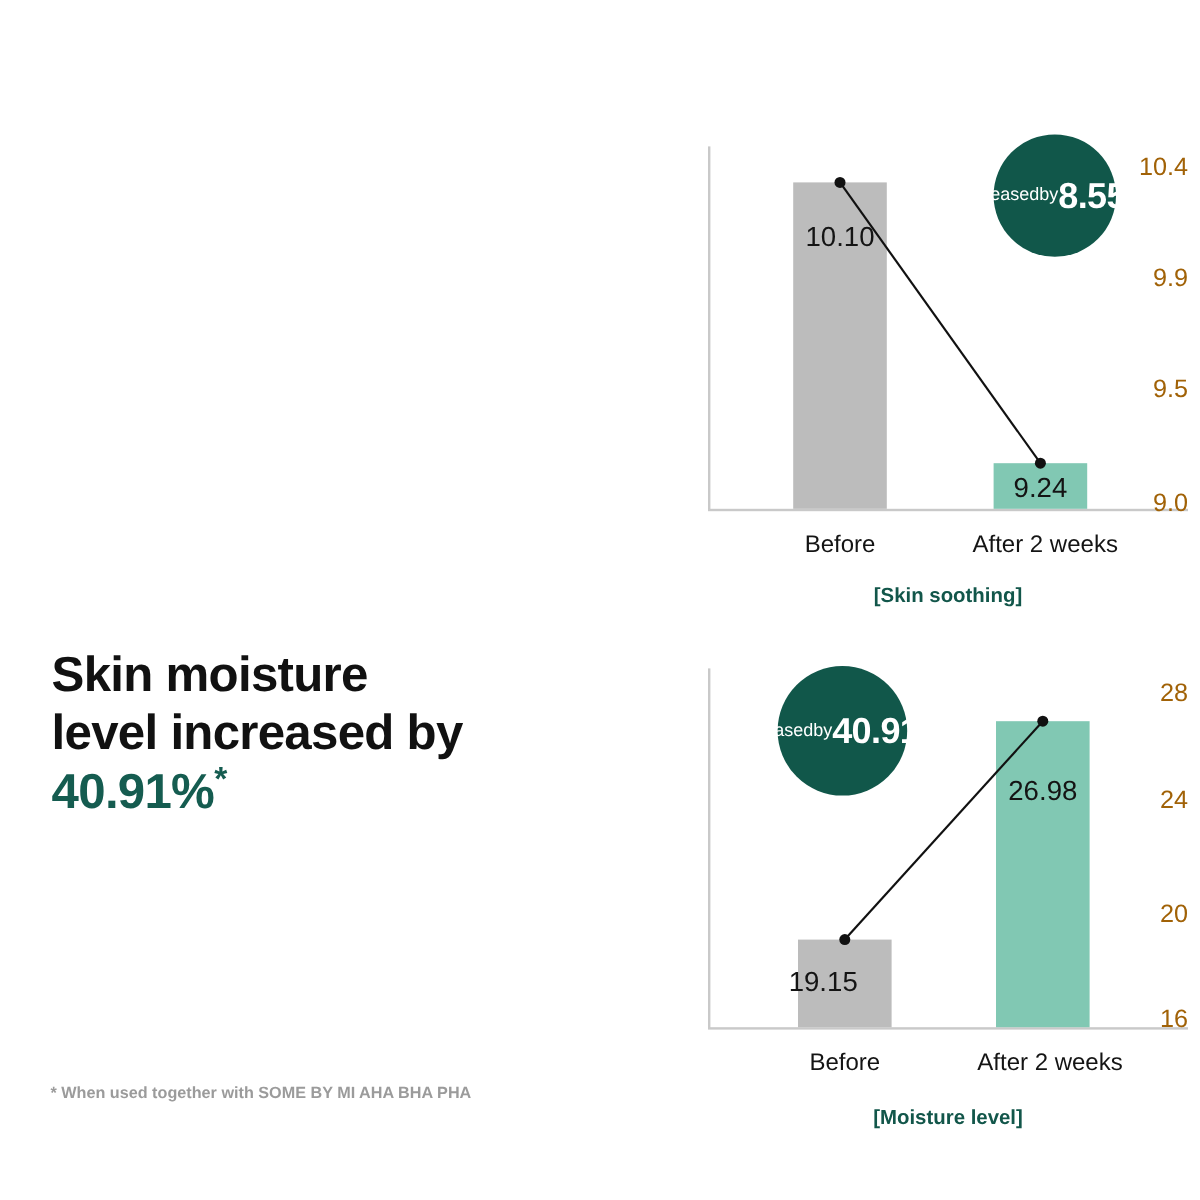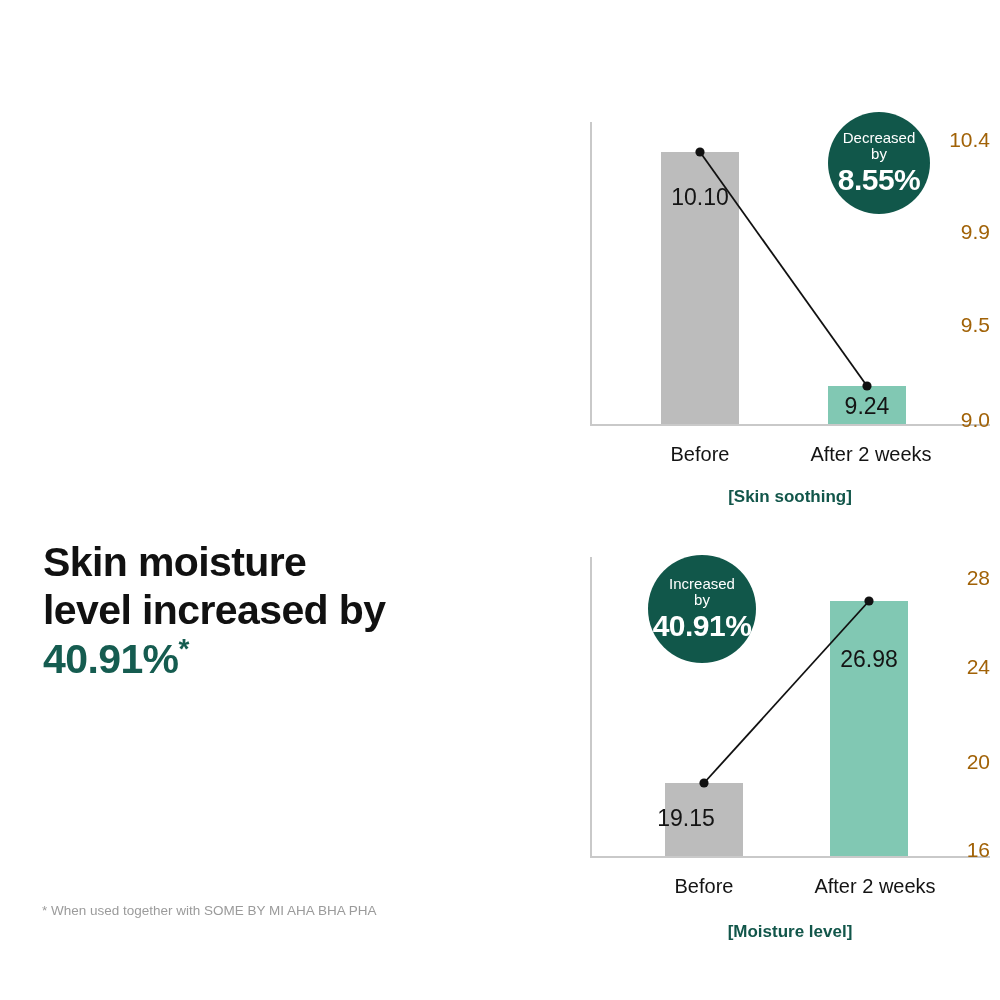--- a/index.html
+++ b/index.html
@@ -34,21 +34,21 @@
   #headline-2 { left:43px; top:538px; width:440px; }
 
   
   .footnote {
     position:absolute;
     left:42px; top:901px;
     width:420px;
     font-size:13.5px;
     line-height:1.55;
     color:#9b9b9b;
-    font-weight:normal;
+    font-weight:bold;
   }
 
   
   .chart { position:absolute; }
   #chart-1 { left:520px; top:118px; width:470px; height:400px; }
   #chart-2 { left:520px; top:553px; width:470px; height:400px; }
 
   .axis-y {
     position:absolute;
     width:1.6px;
@@ -94,21 +94,21 @@
     transform:translateX(-50%);
   }
 
   .connector { position:absolute; left:0; top:0; width:470px; height:400px; overflow:visible; }
 
   .badge {
     position:absolute;
     border-radius:50%;
     background:#11574a;
     display:flex;
-    flex-direction:column;
+    flex-direction:row;
     align-items:center;
     justify-content:center;
     color:#ffffff;
     text-align:center;
   }
   .badge .b-lead {
     font-size:15px;
     line-height:1.08;
     font-weight:normal;
   }

